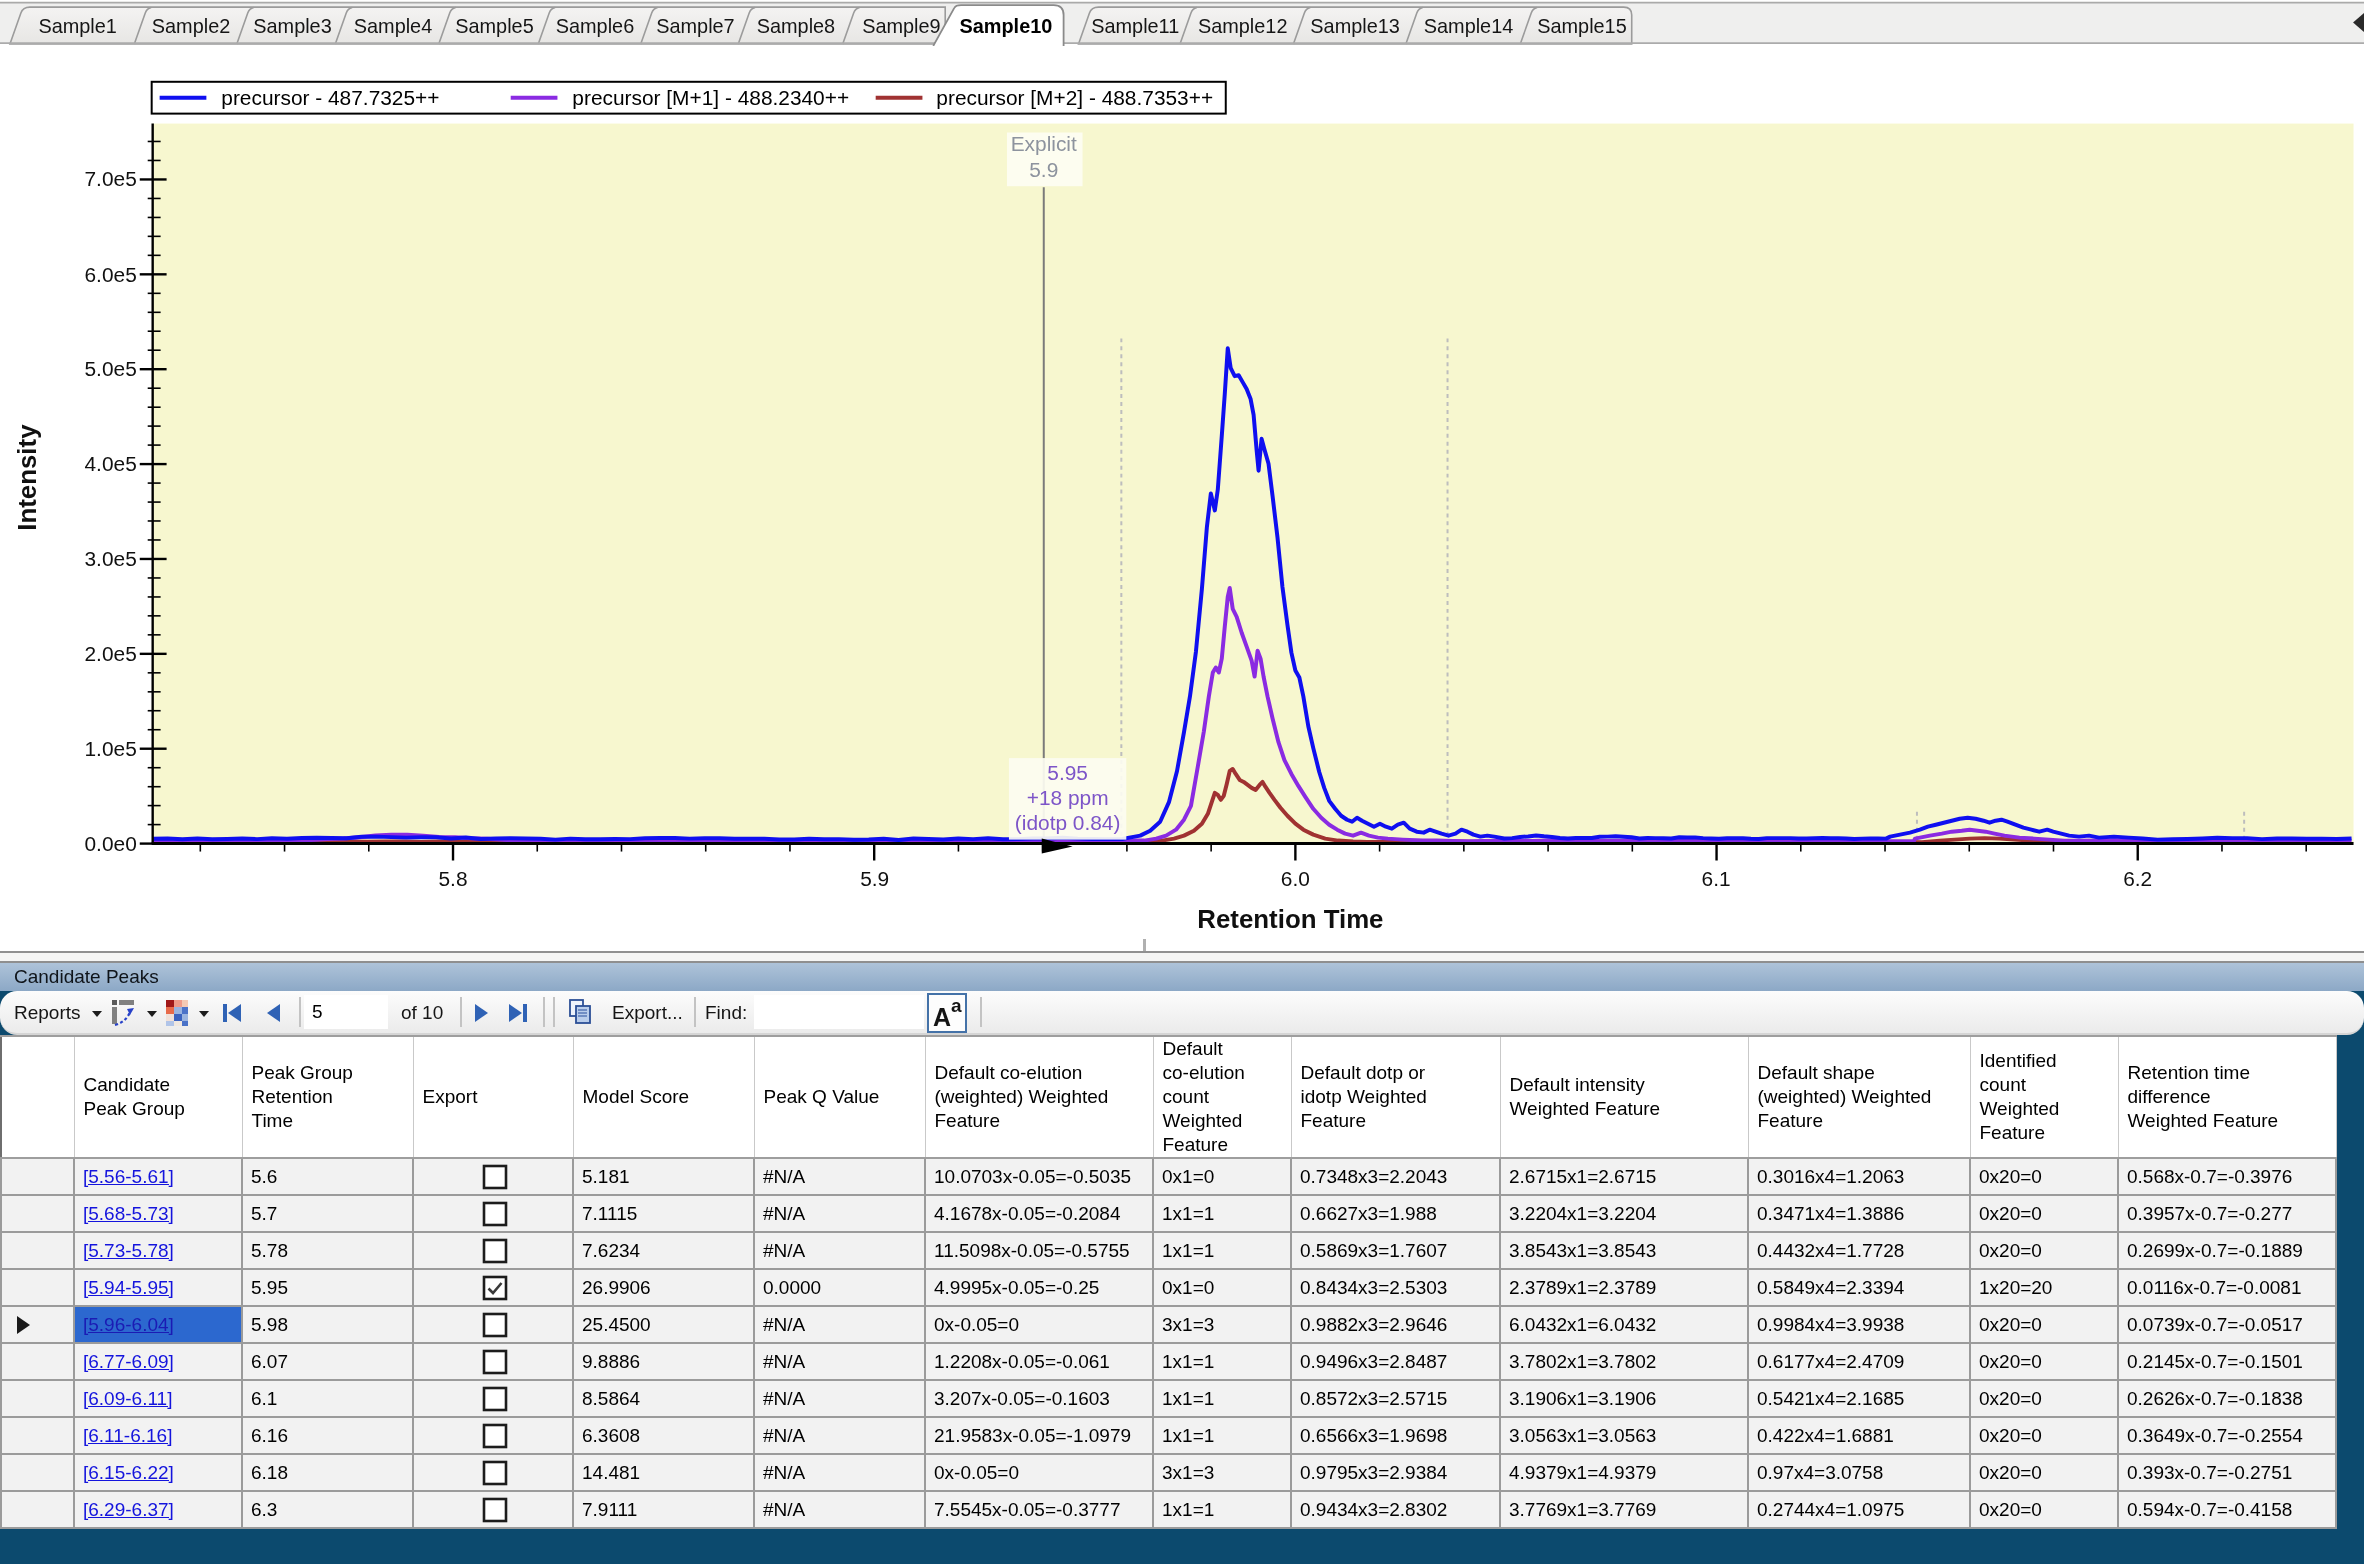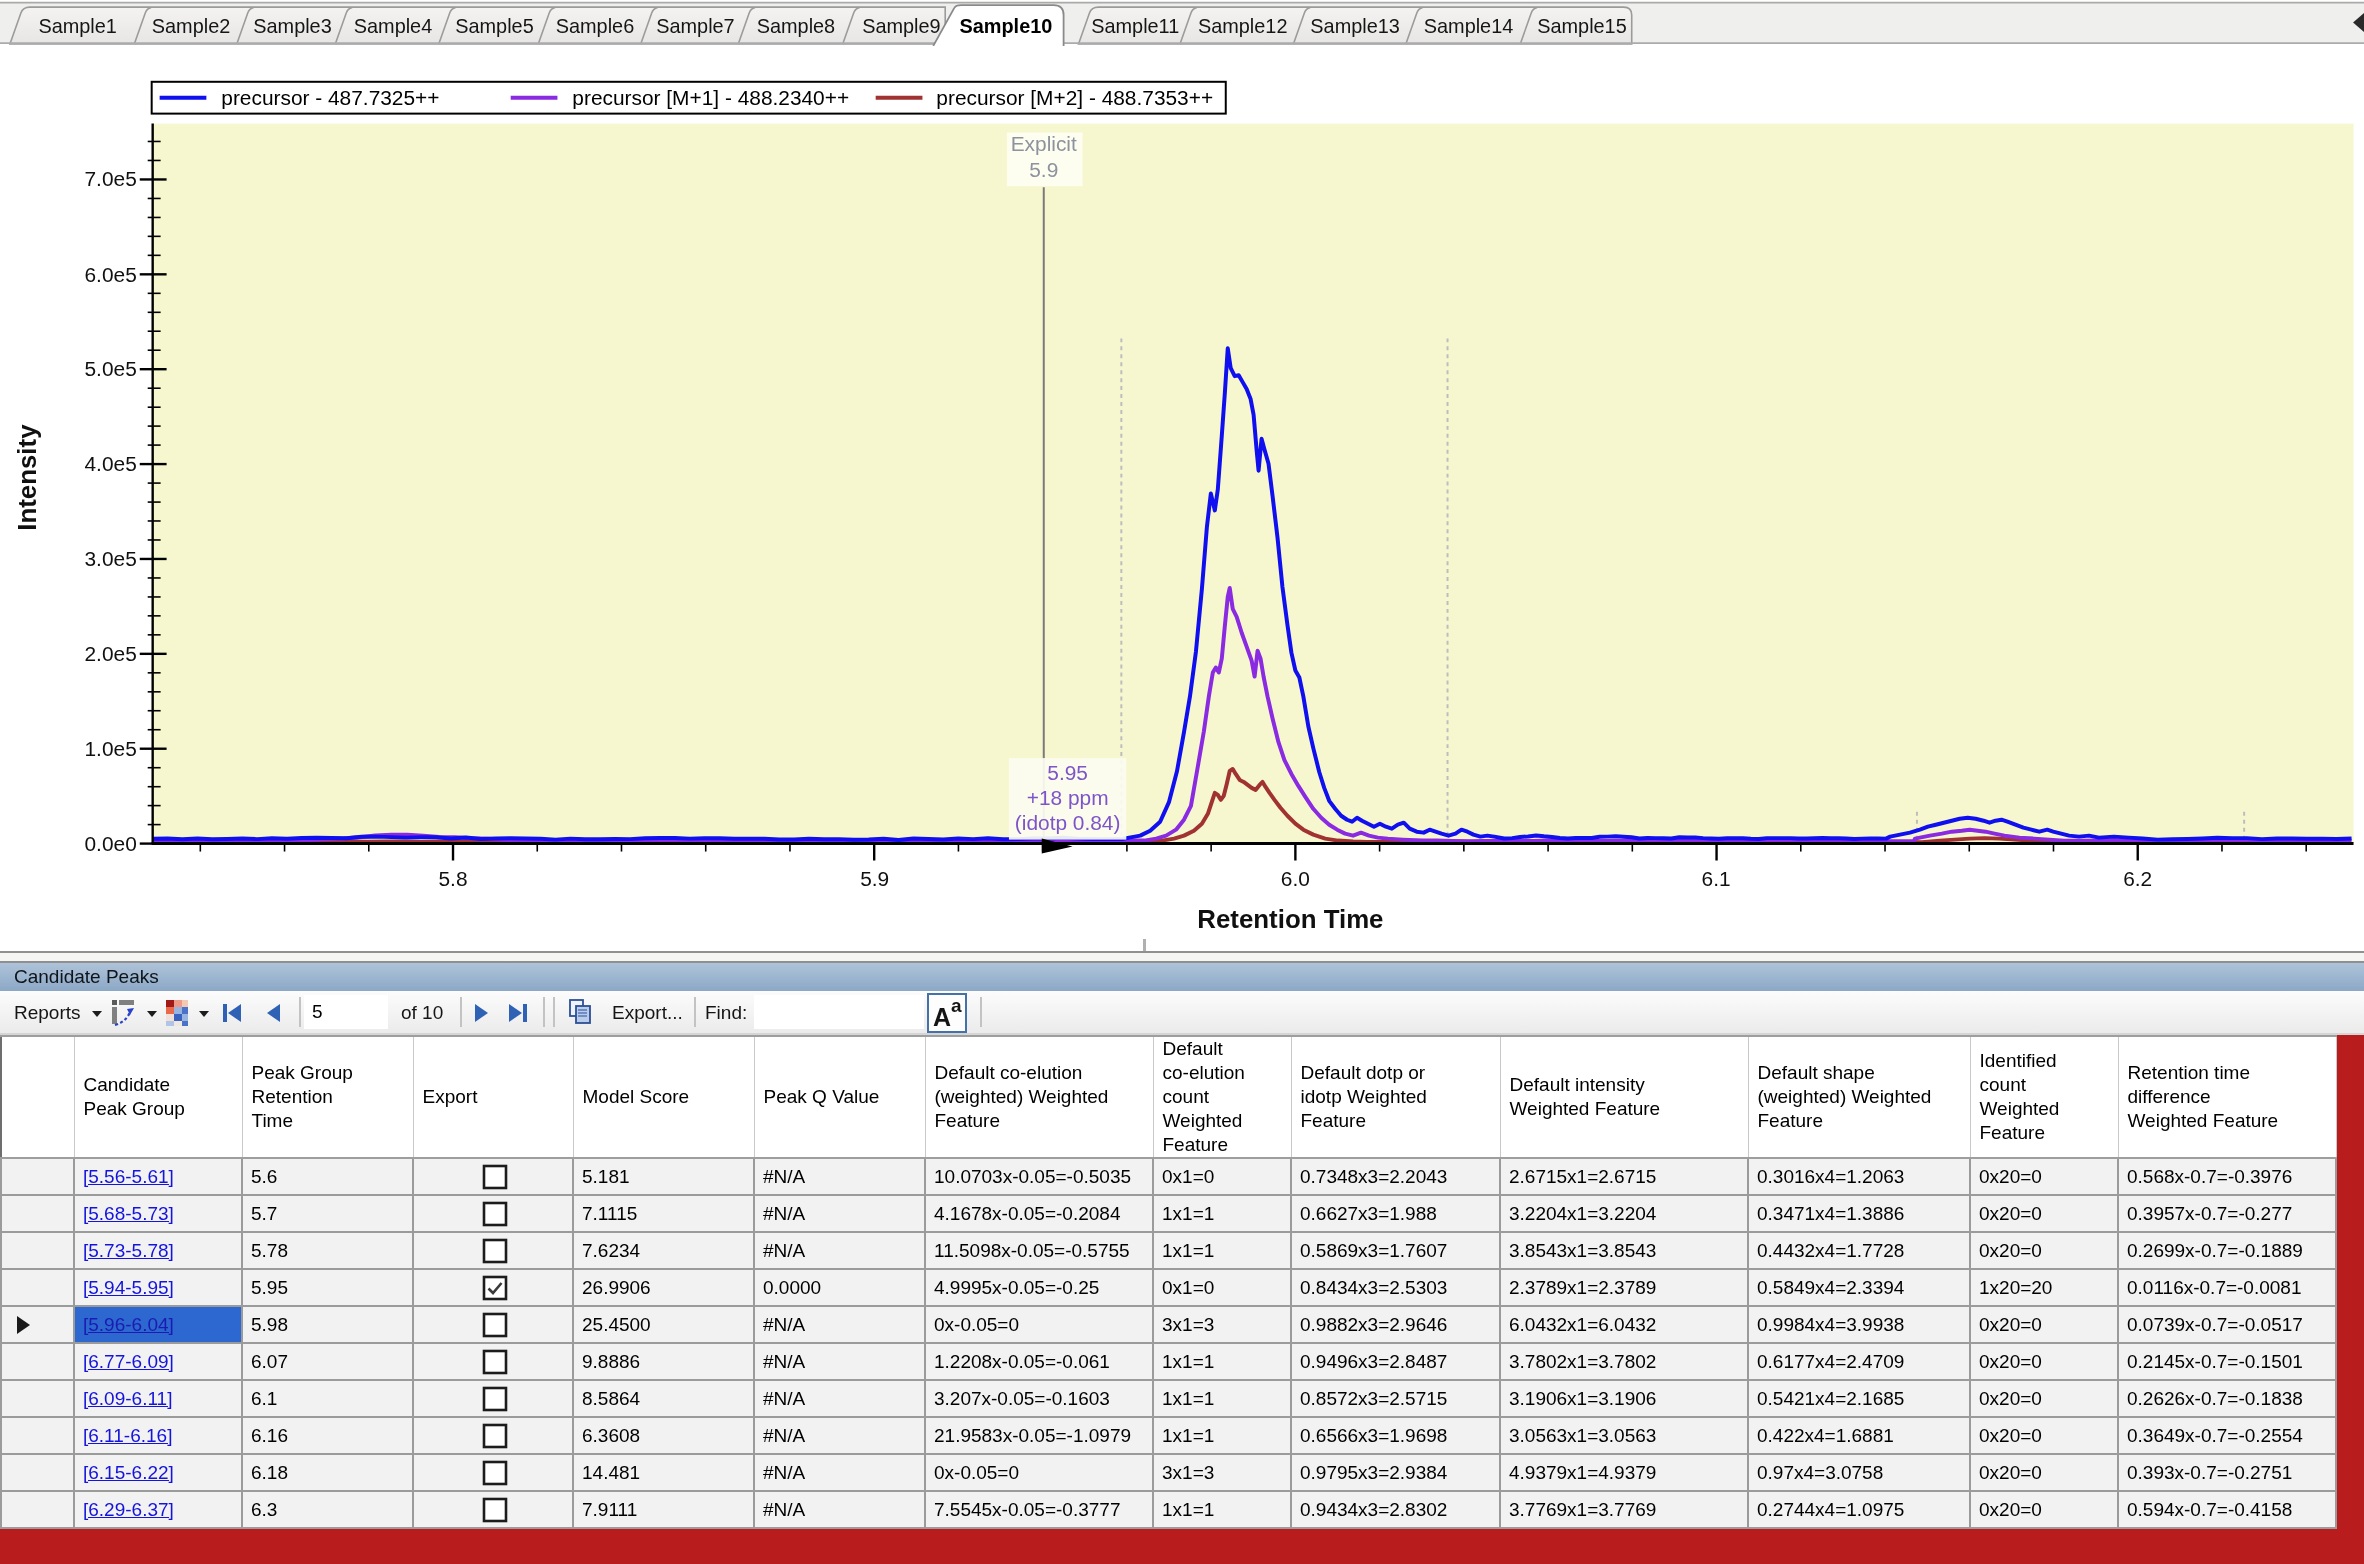--- a/index.html
+++ b/index.html
@@ -1,25 +1,25 @@
 <!DOCTYPE html>
 <html><head><meta charset="utf-8"><style>
 * { margin:0; padding:0; box-sizing:border-box; }
 html,body { width:2364px; height:1564px; overflow:hidden; background:#fff;
   font-family:"Liberation Sans", sans-serif; }
 #root { position:relative; width:2364px; height:1564px; }
-.panel { position:absolute; left:0; top:951px; width:2364px; height:613px; background:#b91c1c; }
+.panel { position:absolute; left:0; top:951px; width:2364px; height:613px; background:#0c4a6e; }
 .panel .topline { position:absolute; top:0; left:0; width:2364px; height:2px; background:#909090; }
 .panel .strip { position:absolute; top:2px; left:0; width:2364px; height:8px; background:#f5f5f4; }
 .panel .topline2 { position:absolute; top:10px; left:0; width:2364px; height:2px; background:#8f8f8f; }
 .titlebar { position:absolute; top:12px; left:0; width:2364px; height:28px;
   background:linear-gradient(#aec3d9,#8ca8c6); color:#0f141a; font-size:19px;
   line-height:27px; padding-left:14px; }
 .toolbar { position:absolute; top:40px; left:0; width:2364px; height:44px;
-  background:linear-gradient(#fcfcfc,#ebebeb); border-bottom:2px solid #d5d5d5; }
+  background:linear-gradient(#fcfcfc,#ebebeb); border-bottom:2px solid #d5d5d5;border-radius:17px; }
 .tbtext { position:absolute; top:11px; font-size:19px; color:#151515; }
 .tbicon { position:absolute; }
 .caret { position:absolute; top:20px; width:0; height:0; border-left:5.5px solid transparent;
   border-right:5.5px solid transparent; border-top:6.5px solid #1c1c1c; }
 .vsep { position:absolute; top:6px; width:2px; height:30px; background:#c3c3c3; }
 .tbbox { position:absolute; top:4px; height:34px; background:#fff; font-size:19px;
   line-height:34px; display:inline-block; }
 .aabtn { position:absolute; left:927px; top:2px; width:40px; height:40px; background:#fdfdfd;
   border:2px solid #4472a8; }
 .bigA { position:absolute; left:4px; top:8px; font-size:25px; font-weight:bold; color:#141414; }

